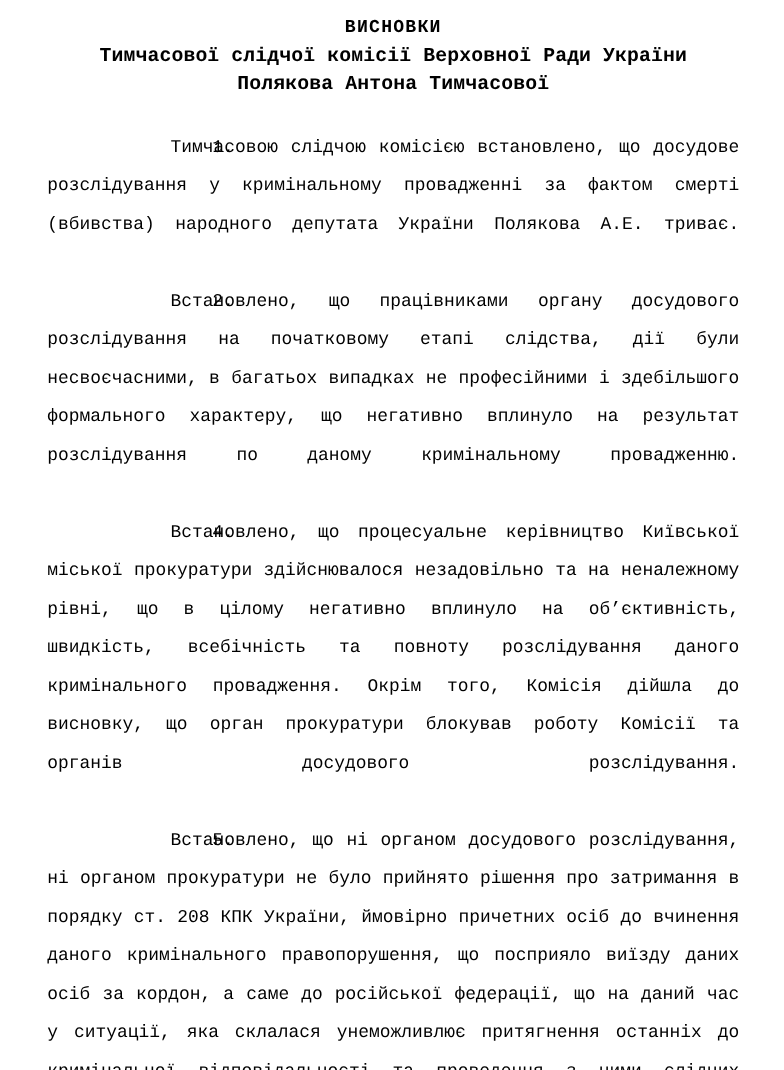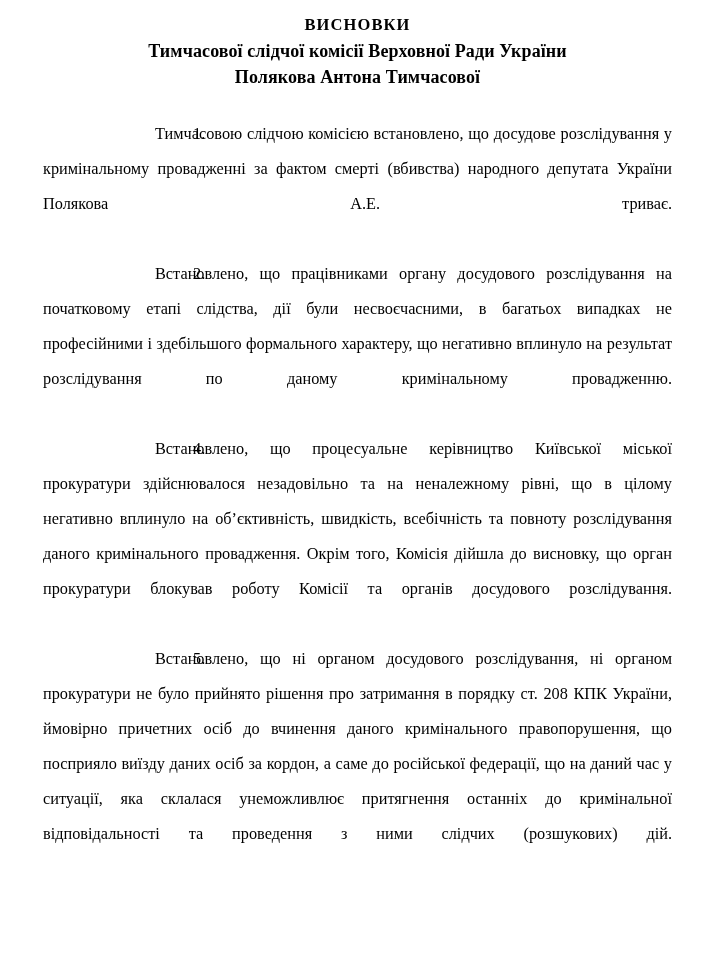--- a/index.html
+++ b/index.html
@@ -16,20 +16,21 @@
     overflow: hidden;
   }
 
   .page {
     position: relative;
     width: 713px;
     height: 959px;
     box-sizing: border-box;
     padding: 0;
     background: #ffffff;
+    font-family: Liberation Mono, monospace;
   }
 
   .doc-body {
     position: absolute;
     left: 43px;
     top: 0;
     width: 629px;
   }
 
   .title-block {

